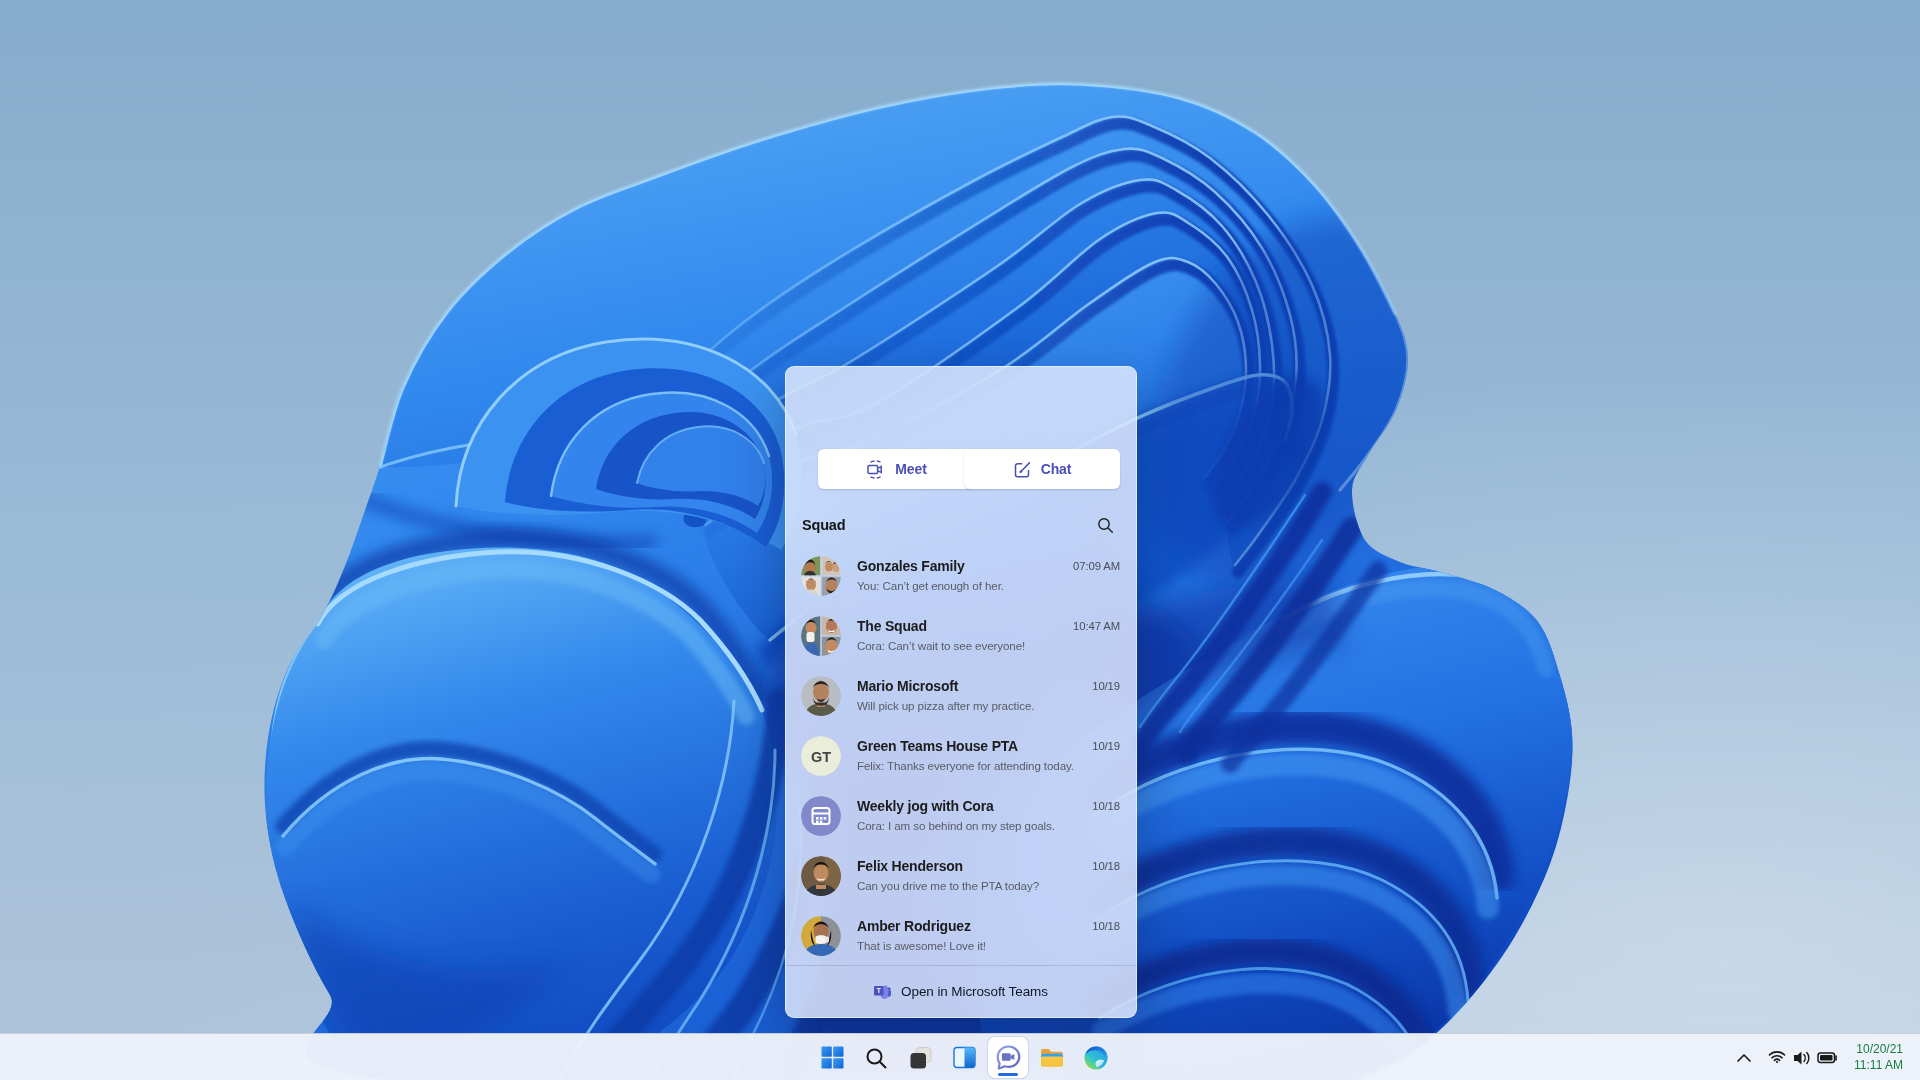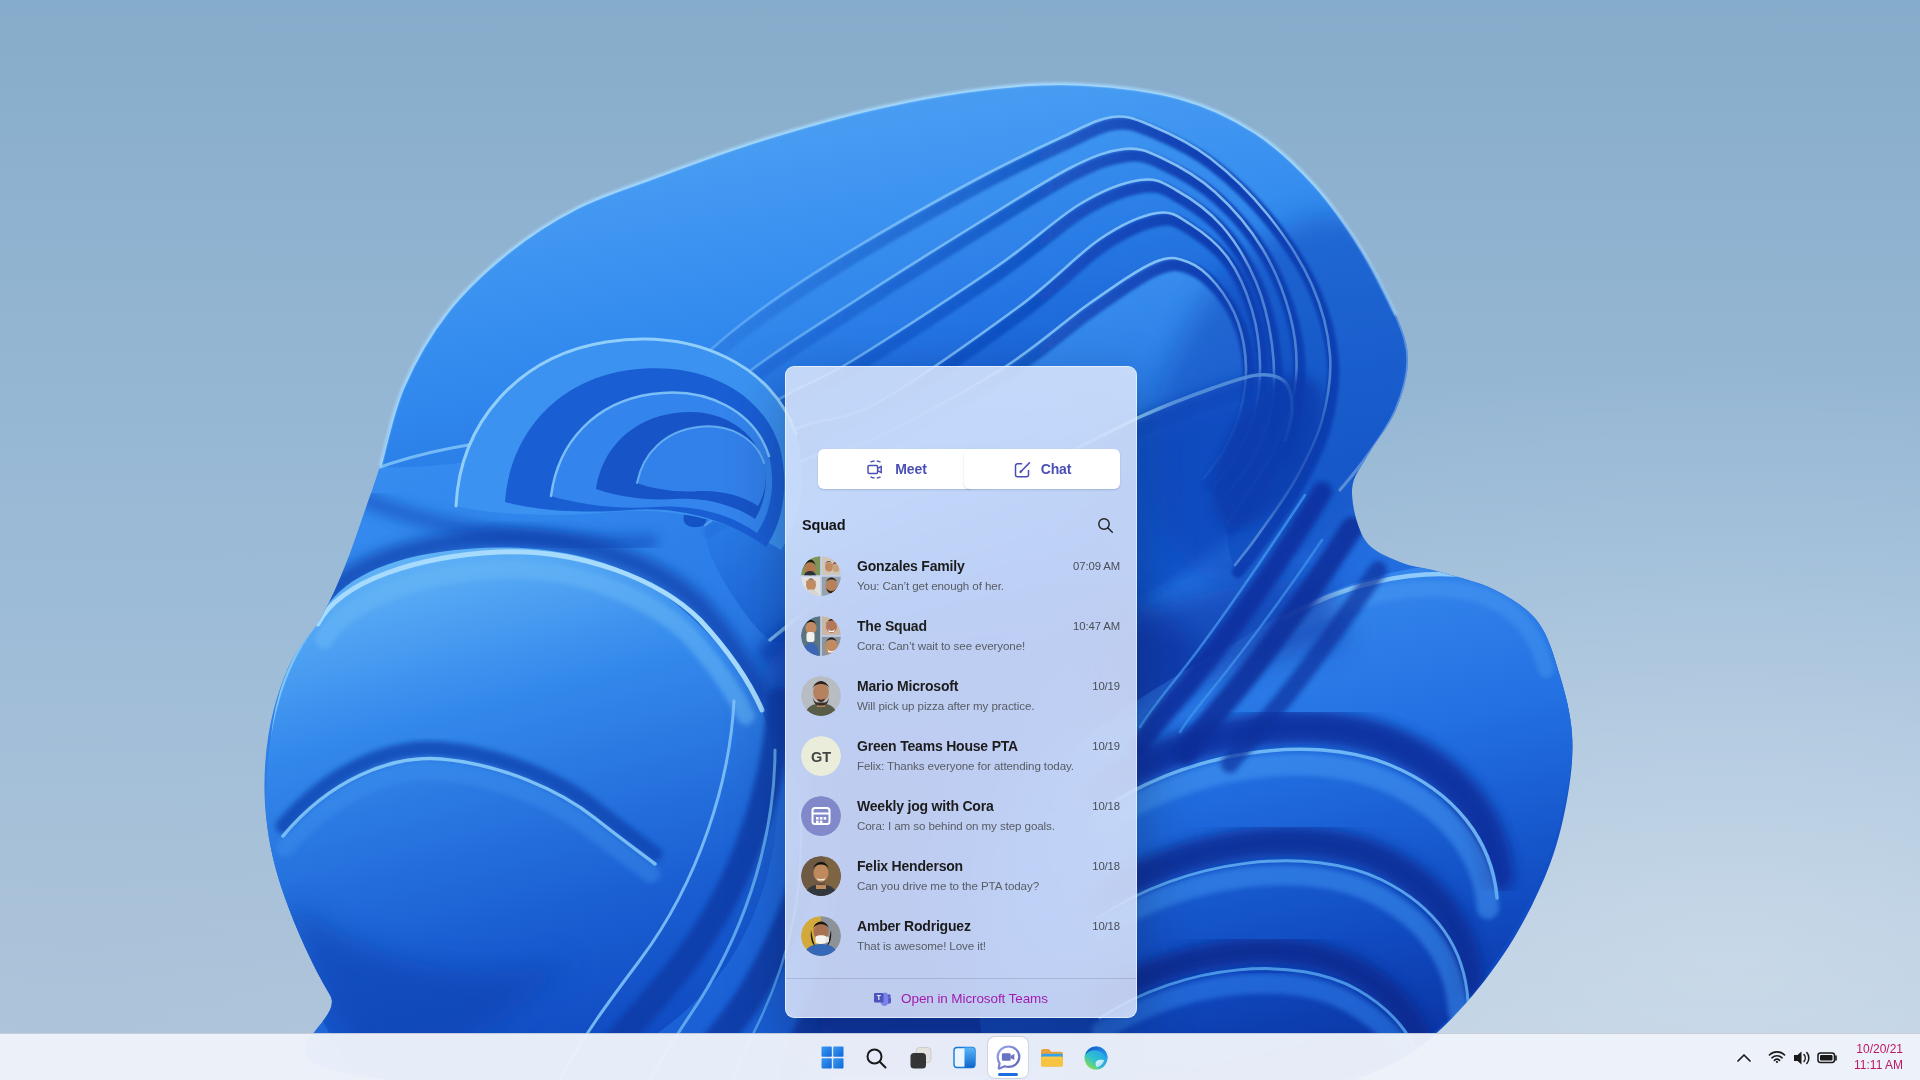--- a/index.html
+++ b/index.html
@@ -21,33 +21,33 @@
   #bmeet { left:32px; }
   #bchat { left:178px; }
   #recent { position:absolute; left:16px; top:150px; font-size:14.5px; font-weight:bold; color:#141414; letter-spacing:-0.2px; }
   #psearch { position:absolute; right:22px; top:150px; }
   #plist { position:absolute; left:0; top:181px; width:100%; }
   .row { position:absolute; left:0; width:100%; height:60px; }
   .row .av { position:absolute; left:15px; top:8px; width:40px; height:40px; border-radius:50%; overflow:hidden; }
   .row .tt { position:absolute; left:71px; top:10px; font-size:14px; font-weight:bold; color:#1c1c1c; letter-spacing:-0.2px; }
   .row .sb { position:absolute; left:71px; top:31px; font-size:11.6px; color:#585c63; letter-spacing:-0.1px; }
   .row .ts { position:absolute; right:16px; top:12px; font-size:11.3px; color:#4a4e57; letter-spacing:-0.1px; }
-  #pfoot { position:absolute; left:0; bottom:0; width:100%; height:39px; border-top:1px solid rgba(90,95,130,0.22);
-    display:flex; align-items:center; justify-content:center; gap:10px; font-size:13.5px; color:#a21caf; letter-spacing:-0.1px; }
+  #pfoot { position:absolute; left:0; bottom:0; width:100%; height:52px; border-top:1px solid rgba(90,95,130,0.22);
+    display:flex; align-items:center; justify-content:center; gap:10px; font-size:13.5px; color:#0f172a; letter-spacing:-0.1px; }
   
   #taskbar { position:absolute; left:0; top:1033px; width:1920px; height:47px;
     background:rgba(237,242,250,0.97); border-top:1px solid rgba(130,140,160,0.35); }
   #ticons { position:absolute; left:810px; top:0; height:47px; display:flex; align-items:center; }
   .tic { width:44px; height:47px; display:flex; align-items:center; justify-content:center; position:relative; }
   #chatbtn { position:absolute; left:988px; top:3px; width:40px; height:41px; background:#fff; border-radius:7px;
     box-shadow:0 0 0 1px rgba(160,170,190,0.35); display:flex; align-items:center; justify-content:center; }
   #chatbtn .pill { position:absolute; bottom:2px; left:50%; margin-left:-10px; width:20px; height:3px; border-radius:2px; background:#1e6ce0; }
   #tray { position:absolute; right:0; top:0; height:47px; display:flex; align-items:center; }
   #trayicons { display:flex; align-items:center; gap:0; }
-  #clock { text-align:right; font-size:12px; color:#be185d; line-height:15.5px; margin-left:12px; margin-right:17px; }
+  #clock { text-align:right; font-size:12px; color:#15803d; line-height:15.5px; margin-left:12px; margin-right:17px; }
 </style>
 </head>
 <body>
 <div id="stage">
   <svg id="wall" width="1920" height="1080" viewBox="0 0 1920 1080" xmlns="http://www.w3.org/2000/svg">
   <defs>
     <linearGradient id="bg" x1="0" y1="0" x2="0" y2="1">
       <stop offset="0" stop-color="#86accb"></stop>
       <stop offset="0.55" stop-color="#9dbcd8"></stop>
       <stop offset="1" stop-color="#b9cde1"></stop>

